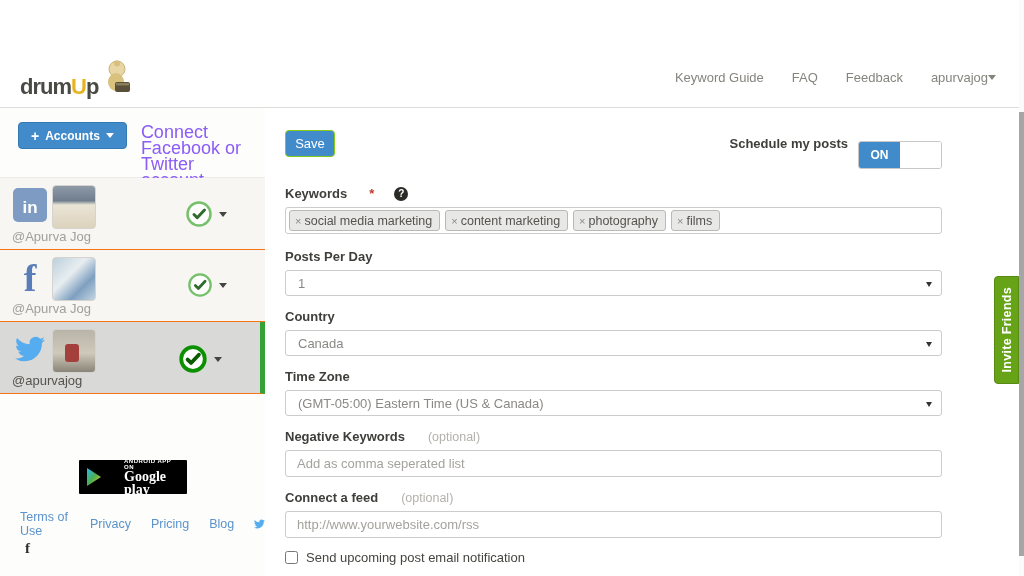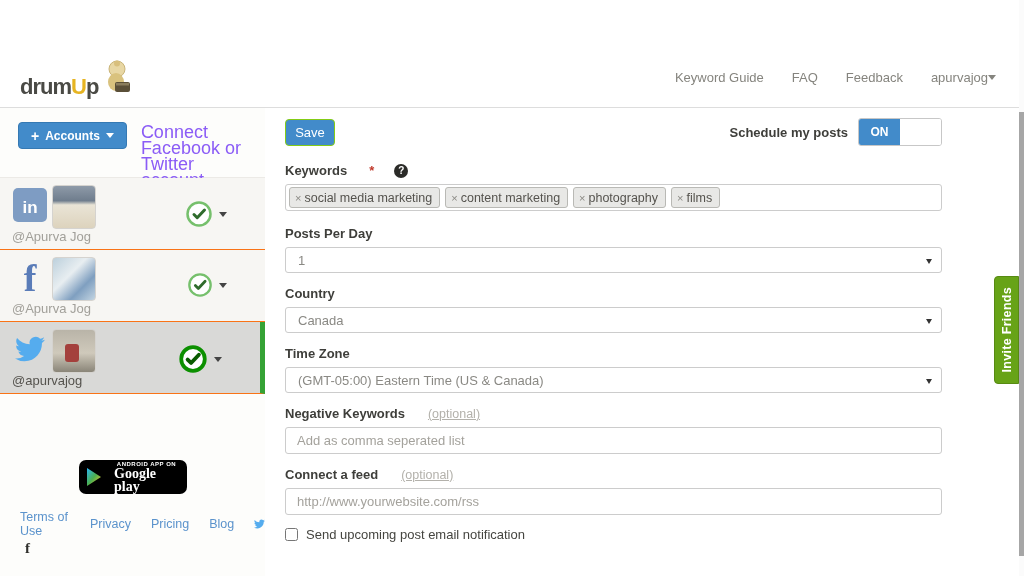--- a/index.html
+++ b/index.html
@@ -37,51 +37,51 @@
   .avatar-2 { background:linear-gradient(135deg,#bcd0dc 0%,#e8eef1 40%,#7f9fc0 70%,#c3d5e2 100%); }
   .avatar-3 { background:linear-gradient(180deg,#b9b4a8 0%,#cfc9bb 55%,#8a8578 100%); }
   .avatar-3::after { content:""; position:absolute; left:12px; top:14px; width:14px; height:18px;
     background:#a4403c; border-radius:3px; }
   .acct-handle { position:absolute; left:12px; bottom:5px; font-size:13px; color:#a2a09a; }
   .acct-row.selected .acct-handle { color:#55534e; }
   .acct-status { position:absolute; right:38px; top:22px; display:flex; align-items:center; gap:6px; cursor:pointer; }
   .acct-status .caret { border-top-color:#444; }
 
   .play-badge { position:absolute; left:79px; top:352px; width:108px; height:34px; background:#000;
-    border-radius:7px; color:#fff; display:flex; align-items:center; padding:3px 8px 3px 6px; gap:11px; cursor:pointer; }
+    border-radius:1px; color:#fff; display:flex; align-items:center; padding:3px 8px 3px 6px; gap:21px; cursor:pointer; }
   .play-badge .txt { display:flex; flex-direction:column; align-items:center; flex:1; }
   .play-badge .l1 { font-size:6px; letter-spacing:.5px; font-weight:bold; }
   .play-badge .l2 { font-size:14px; font-weight:bold; letter-spacing:0; line-height:13px; font-family:"Liberation Serif", serif; }
 
   .side-footer { position:absolute; left:0; top:402px; width:265px; }
   .side-links { display:flex; gap:20px; align-items:center; padding-left:20px; }
   .side-links .flink { font-size:12.5px; color:#5b93cc; cursor:pointer; }
   .f-icon2 { padding-left:25px; margin-top:2px; font-size:15px; font-weight:bold; color:#30302c;
     font-family:"Liberation Serif", serif; cursor:pointer; width:20px; }
 
   
   .main { position:absolute; left:285px; top:118px; width:657px; }
   .row-top { display:flex; justify-content:space-between; align-items:center; margin-bottom:16px; }
   .save-btn { background:#428bca; color:#fff; border:1px solid #84cc16; border-radius:4px;
     width:50px; height:27px; font-size:13px; cursor:pointer; }
   .sched { display:flex; align-items:center; gap:10px; }
   .sched-label { font-size:13px; font-weight:bold; color:#3e3e3a; }
   .toggle { width:84px; height:28px; border:1px solid #c7c7c7; border-radius:3px; display:flex;
-    overflow:hidden; cursor:pointer; background:#fff; }
+    overflow:hidden; cursor:pointer; background:#fff;margin-top:23px; }
   .toggle .on { width:42px; background:#428bca; color:#fff; font-size:12px; font-weight:bold;
     display:flex; align-items:center; justify-content:center; }
   .toggle .off { width:42px; background:#fff; }
 
   .fgroup { margin-bottom:12px; }
   .flabel { font-size:13px; font-weight:bold; color:#3e3e3a; height:17px; margin-bottom:5px;
     display:flex; align-items:center; gap:20px; }
   .req { color:#c0392b; font-weight:bold; font-size:13px; margin-left:2px; }
   .help-icon { width:14px; height:14px; border-radius:50%; background:#2b2b28; color:#fff;
     font-size:10px; font-weight:bold; display:inline-flex; align-items:center; justify-content:center; cursor:pointer; }
-  .optional { font-weight:normal; color:#b3b1ab; font-size:12.5px; margin-left:3px;text-decoration:underline; }
+  .optional { font-weight:normal; color:#b3b1ab; font-size:12.5px; margin-left:3px; }
 
   .tagbox { height:27px; border:1px solid #ccc; border-radius:3px; background:#fff;
     display:flex; align-items:center; gap:5px; padding:0 3px; margin-bottom:14px; }
   .tag { background:#e8e8e6; border:1px solid #b9b9b5; border-radius:3px; height:21px;
     display:flex; align-items:center; gap:3px; padding:0 7px 0 5px; font-size:12.5px; color:#55534e; cursor:pointer; }
   .tag .x { color:#8a8984; font-size:11px; }
 
   .sel { height:26px; border:1px solid #ccc; border-radius:3px; background:#fff; position:relative;
     display:flex; align-items:center; padding-left:12px; font-size:13px; color:#8a8984; cursor:pointer; }
   .sel .caret { position:absolute; right:9px; top:11px; border-left:3.5px solid transparent;

